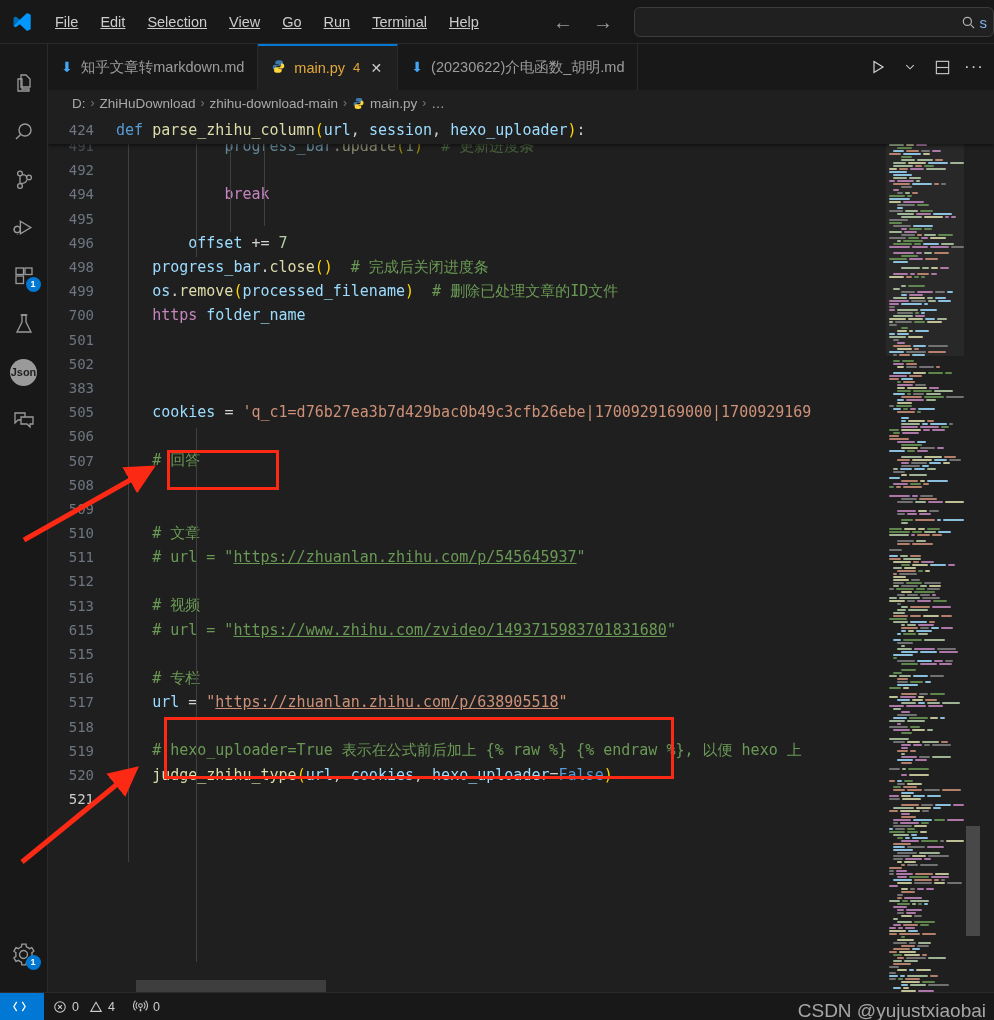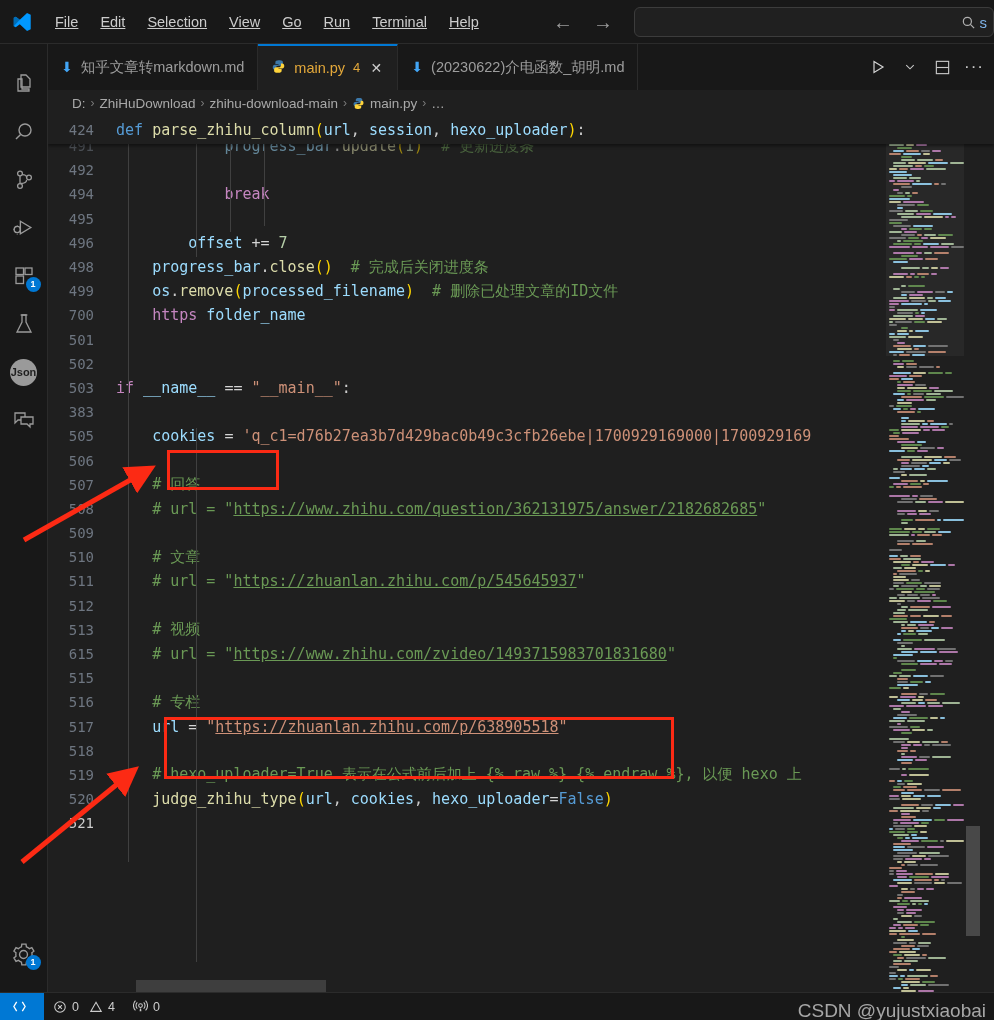--- a/index.html
+++ b/index.html
@@ -358,42 +358,37 @@
       </div>
       <div class="line">
         <span class="ln">501</span>
         <span class="code"></span>
       </div>
       <div class="line">
         <span class="ln">502</span>
         <span class="code"></span>
       </div>
       <div class="line">
-        <span class="ln">503</span>
-        <span class="code"><span class="kw">if</span> <span class="var">__name__</span> <span class="op">==</span> <span class="str">"__main__"</span>:</span>
-      </div>
-      <div class="line">
         <span class="ln">383</span>
         <span class="code"></span>
       </div>
       <div class="line">
         <span class="ln">505</span>
         <span class="code">    <span class="var">cookies</span> <span class="op">=</span> <span class="str">'q_c1=d76b27ea3b7d429bac0b49c3cfb26ebe|1700929169000|1700929169</span></span>
       </div>
       <div class="line">
         <span class="ln">506</span>
         <span class="code"></span>
       </div>
       <div class="line">
         <span class="ln">507</span>
         <span class="code">    <span class="cmt"># 回答</span></span>
       </div>
       <div class="line">
         <span class="ln">508</span>
-        <span class="code">    <span class="cmt"># url = "<span class="lnk">https://www.zhihu.com/question/362131975/answer/2182682685</span>"</span></span>
       </div>
       <div class="line">
         <span class="ln">509</span>
         <span class="code"></span>
       </div>
       <div class="line">
         <span class="ln">510</span>
         <span class="code">    <span class="cmt"># 文章</span></span>
       </div>
       <div class="line">

